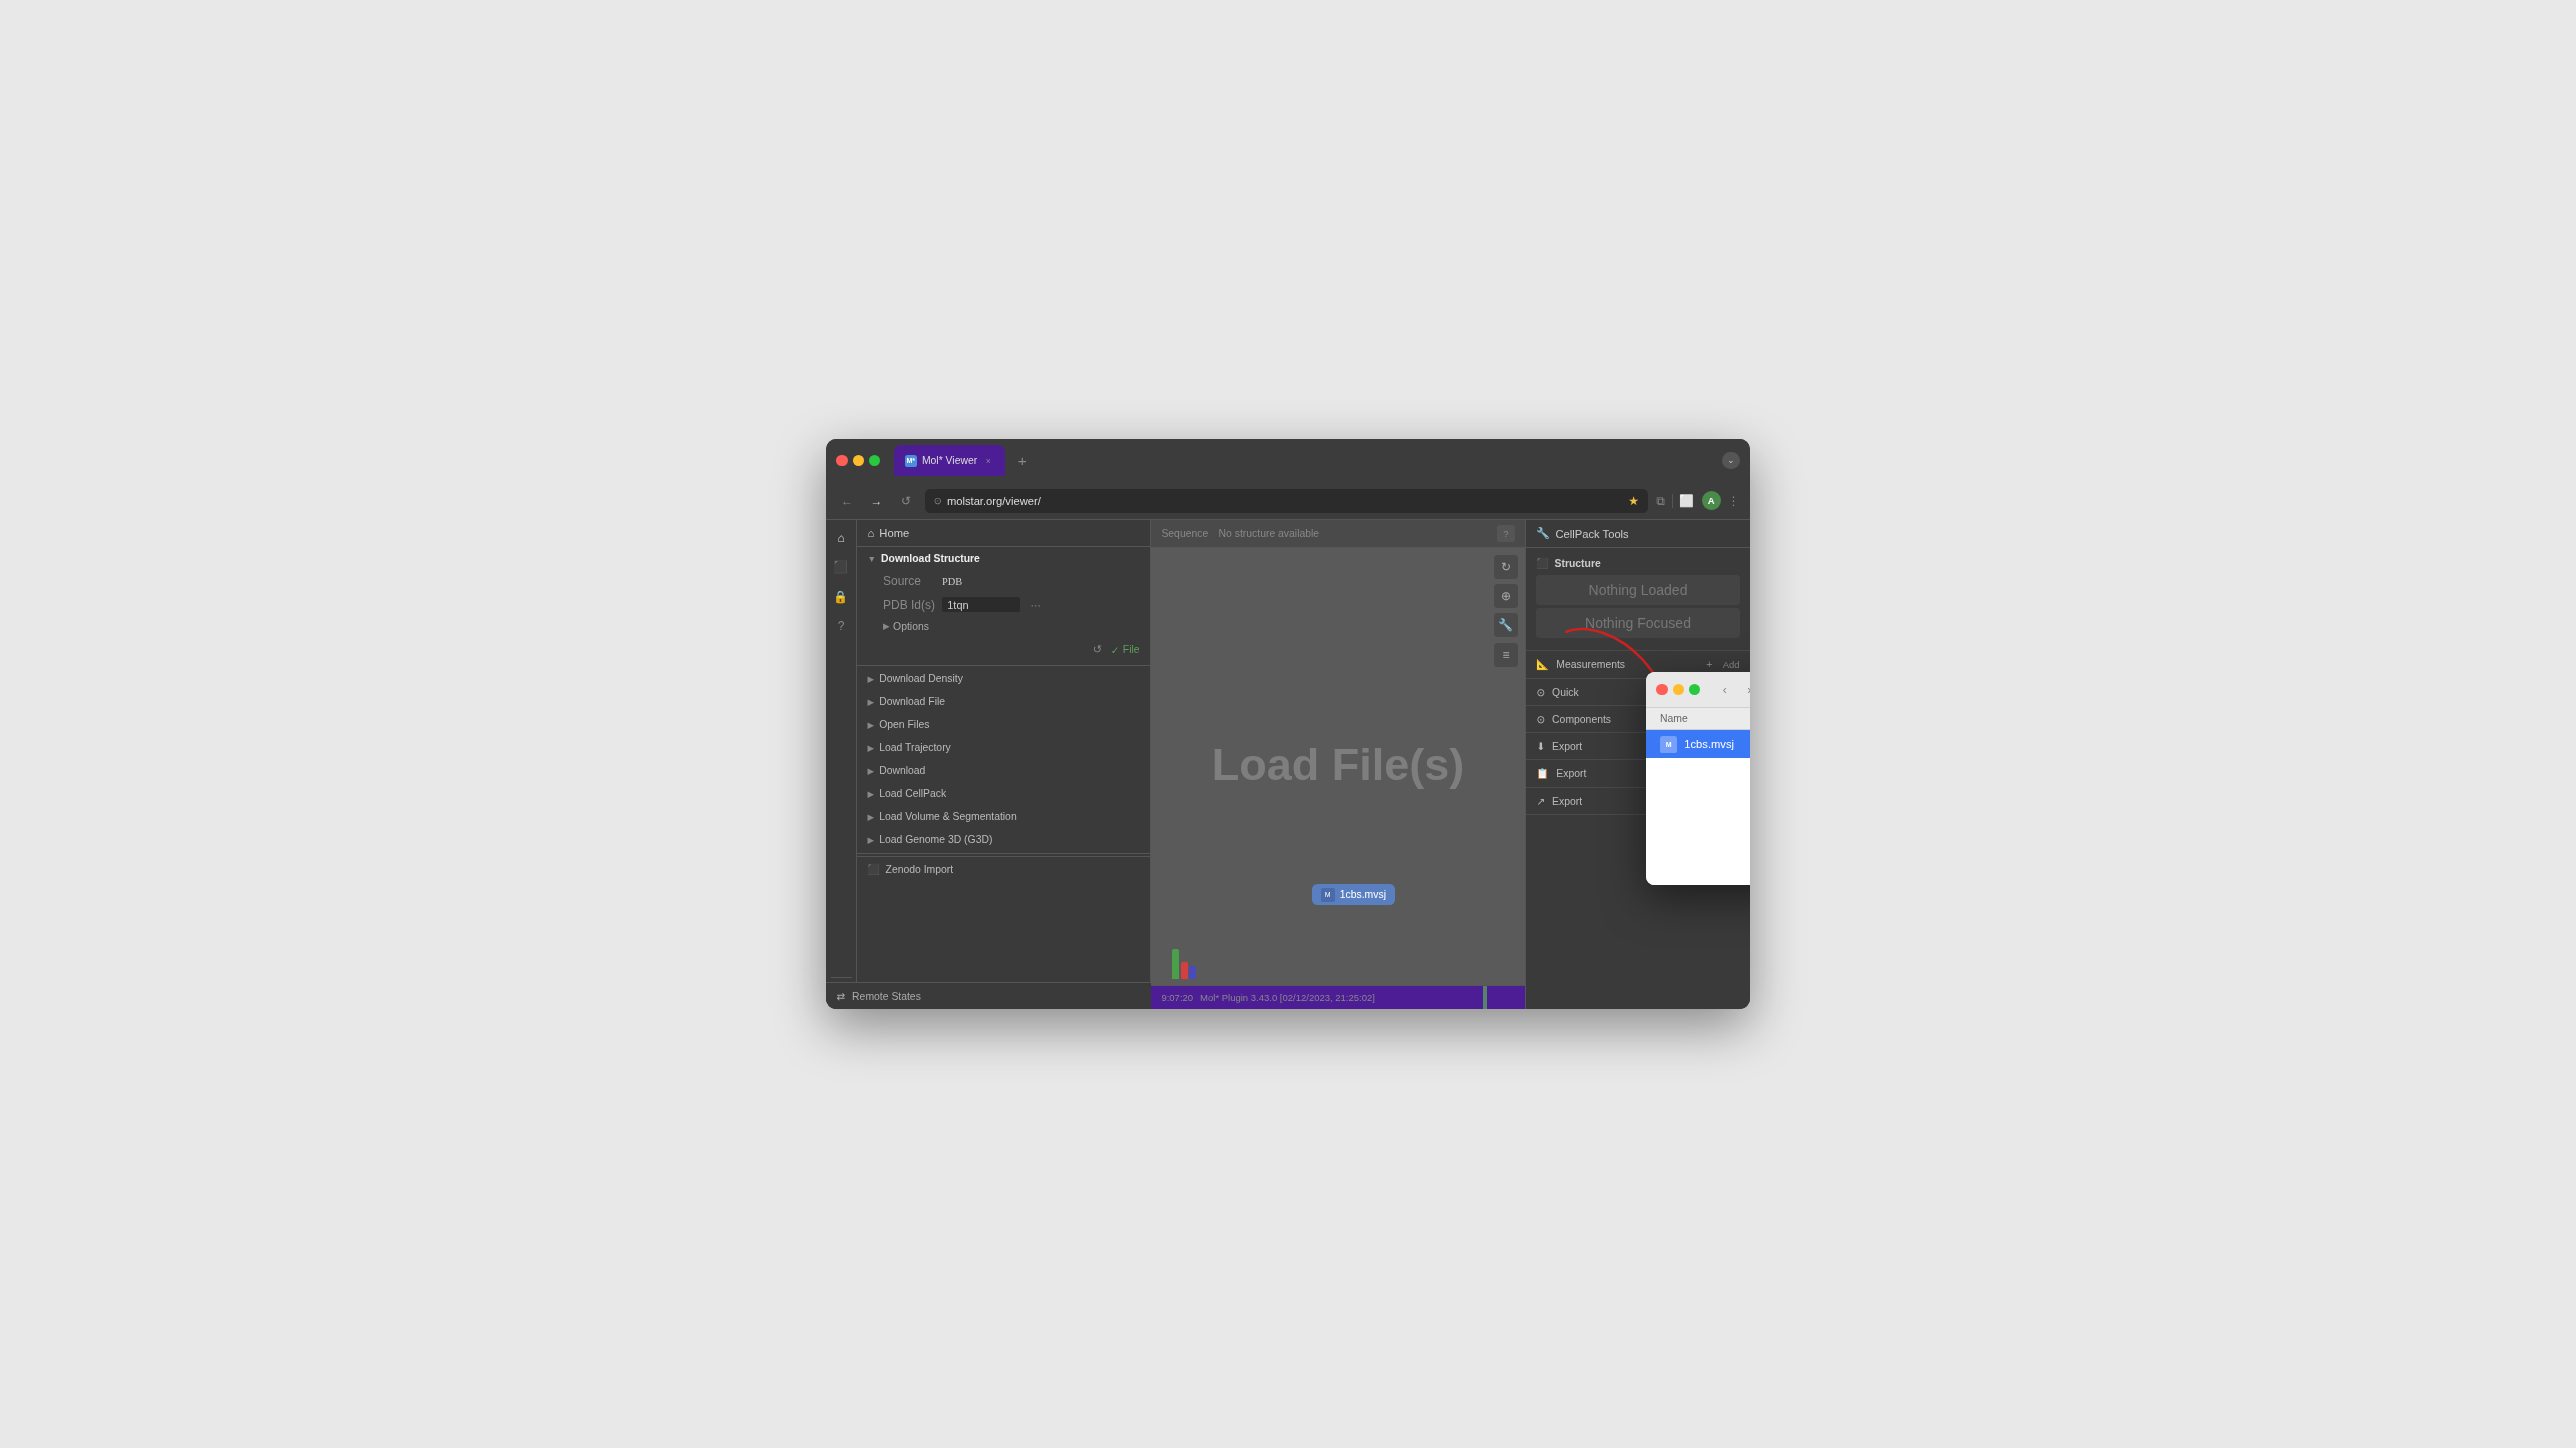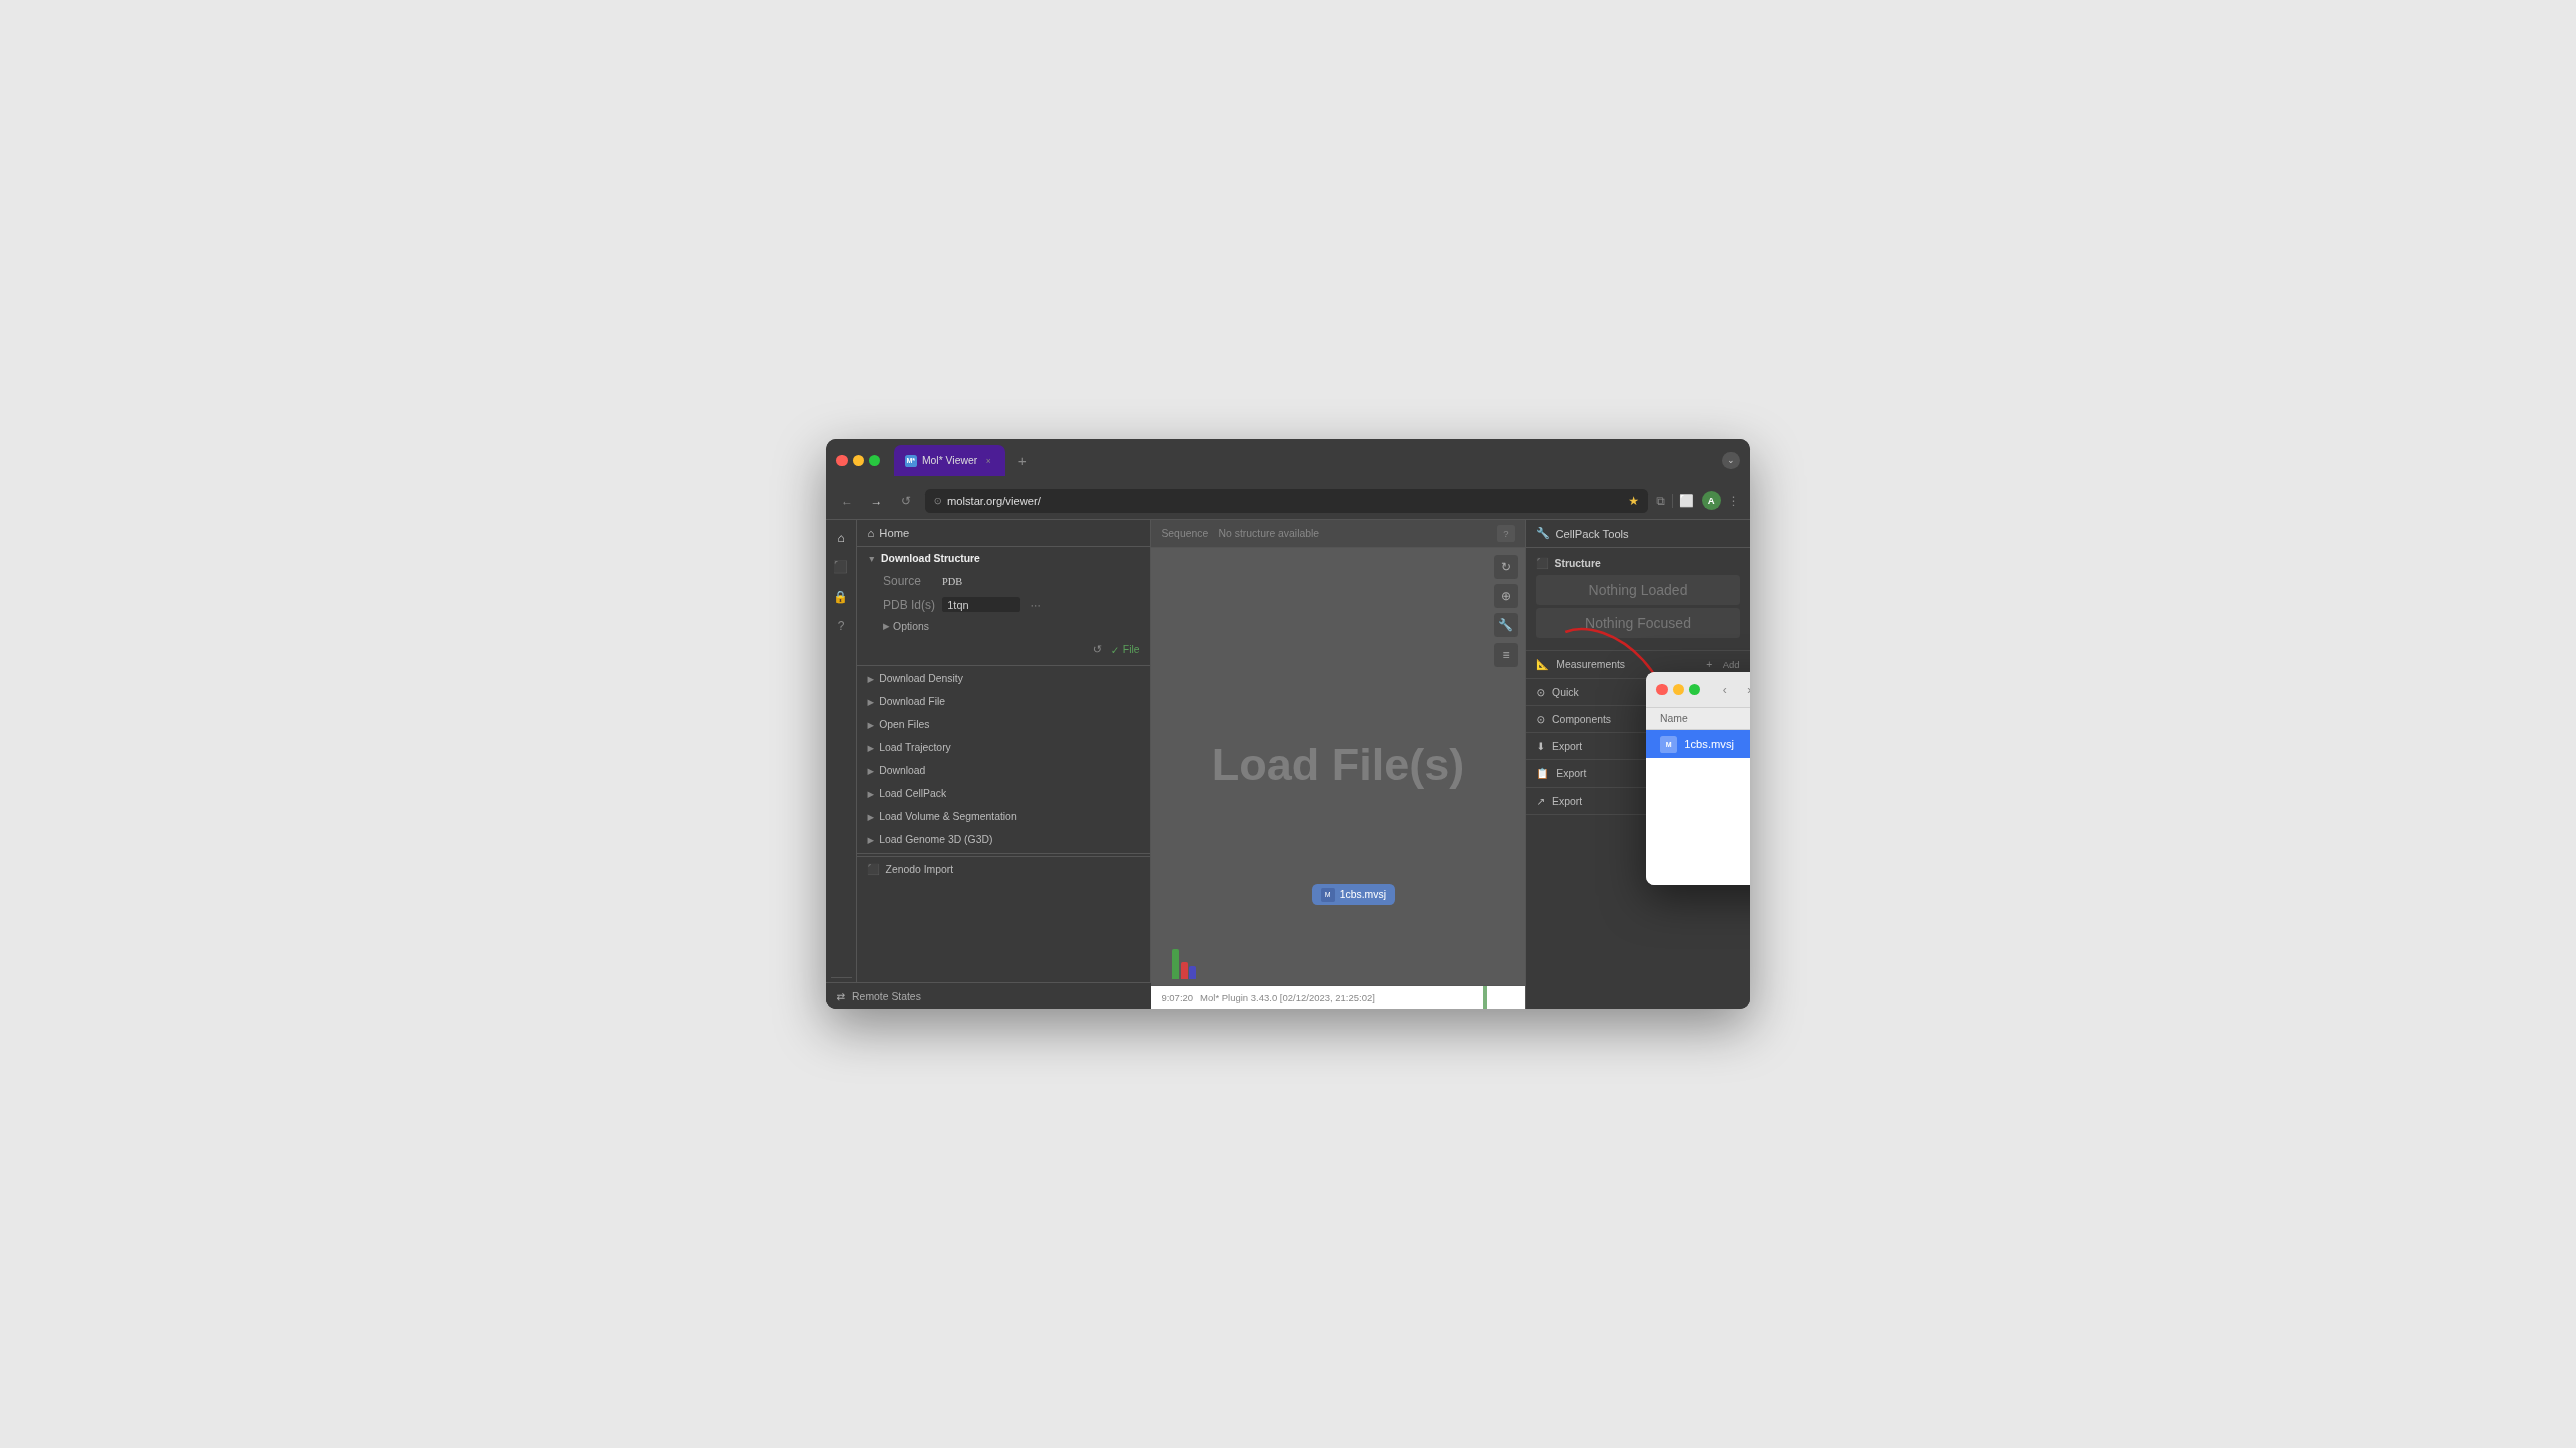--- a/index.html
+++ b/index.html
@@ -362,21 +362,21 @@
       gap: 10.4px;
     }
 
     
     .status-bar {
       position: absolute;
       bottom: 0;
       left: 0;
       right: 0;
       height: 24px;
-      background: #ffffff;
+      background: #4c1d95;
       border-top: 0.9px solid #555;
       display: flex;
       align-items: center;
       padding: 0 10.4px;
       font-size: 9.5px;
       color: #888;
       gap: 7px;
     }
 
     

